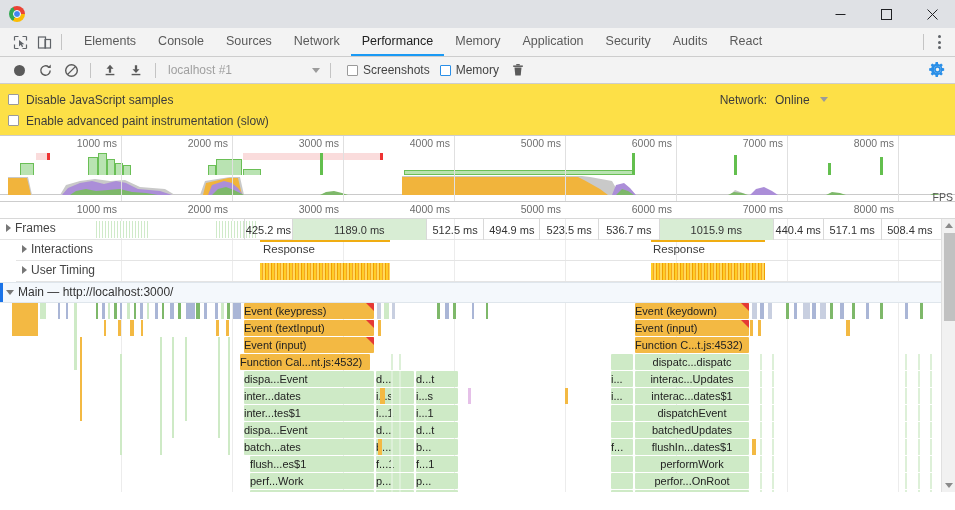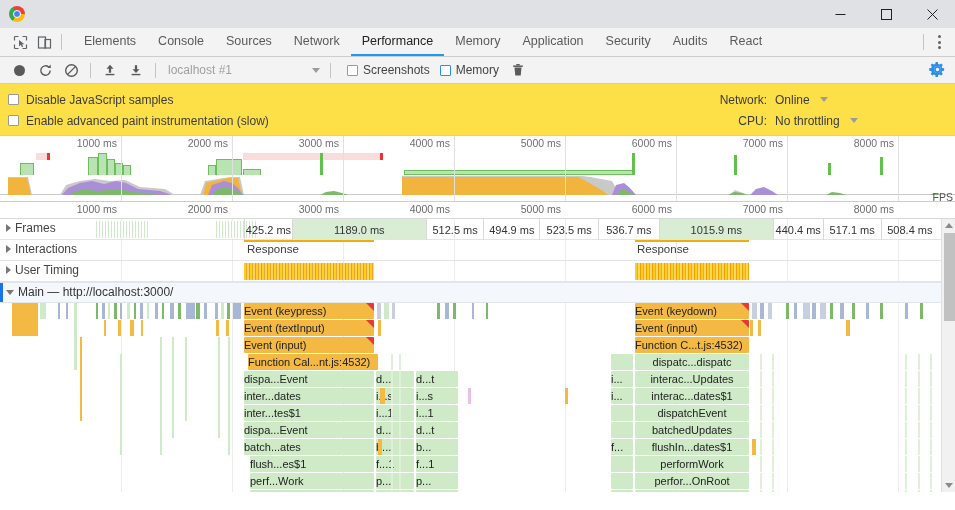--- a/index.html
+++ b/index.html
@@ -97,21 +97,21 @@
 
   
   .det-ruler { position:relative; height:17px; background:#fff;
       border-bottom:1px solid #d8d8d8; }
   .det-tick { position:absolute; top:1px; font-size:10.5px; color:#6b6b6b;
       transform:translateX(-100%); padding-right:4px;}
 
   
   .tracks { position:relative; background:#fff; height:273px; overflow:hidden;}
   .grid-v { position:absolute; top:0; bottom:0; width:1px; background:#ececec; }
-  .track-row { position:relative; height:21px; border-bottom:1px solid #e4e4e4; }
+  .track-row { position:relative; height:21px; border-bottom:1px solid #e4e4e4;margin-left:16px; }
   .track-title { position:absolute; left:6px; top:2px; font-size:12px; color:#444;
       display:flex; align-items:center; gap:4px; z-index:5;}
   .tri { width:0;height:0;border-top:4px solid transparent;border-bottom:4px solid transparent;
       border-left:5px solid #777;}
   .tri.down { border-left:4px solid transparent; border-right:4px solid transparent;
       border-top:5px solid #777; border-bottom:none;}
   .frames-row { height:21px; position:relative; border-bottom:1px solid #e4e4e4; }
   .frame-cell { position:absolute; top:0; height:21px; border-left:1px solid #d9d9d9;
      display:flex; align-items:center; justify-content:center; font-size:11px; color:#333;}
   .frame-cell.sel { background:#d8edd4; }
@@ -278,25 +278,20 @@
     <span>Disable JavaScript samples</span>
   </label>
   <label class="cap-row">
     <span class="cbx"></span>
     <span>Enable advanced paint instrumentation (slow)</span>
   </label>
   <div class="cap-right">
     <div class="cap-r-row">
       <span class="lbl">Network:</span>
       <span class="val">Online</span>
-      <span class="caret"></span>
-    </div>
-    <div class="cap-r-row">
-      <span class="lbl">CPU:</span>
-      <span class="val">No throttling</span>
       <span class="caret"></span>
     </div>
   </div>
 </div>
 
 <div class="overview">
   <div class="ov-ruler" id="ov-ruler">
       <div class="ov-tick" style="left:121px;">1000 ms</div>
       <div class="ov-tick" style="left:232px;">2000 ms</div>
       <div class="ov-tick" style="left:343px;">3000 ms</div>
@@ -518,21 +513,21 @@
         <div class="tick-col" style="left:378px;width:3px;height:16px;background:#f3b943;"></div>
         <div class="tick-col" style="left:750px;width:3px;height:16px;background:#f3b943;"></div>
         <div class="tick-col" style="left:758px;width:3px;height:16px;background:#f3b943;"></div>
         <div class="tick-col" style="left:846px;width:4px;height:16px;background:#f3b943;"></div>
       </div>
       <div class="fl-row">
         <div class="ev orange" style="left:244px;width:130px;">Event (input)<div class="warnflag"></div></div>
         <div class="ev orange" style="left:635px;width:114px;">Function C...t.js:4532)</div>
       </div>
       <div class="fl-row">
-        <div class="ev orange" style="left:248px;width:130px;">Function Cal...nt.js:4532)</div>
+        <div class="ev orange" style="left:240px;width:130px;">Function Cal...nt.js:4532)</div>
         <div class="ev green" style="left:635px;width:114px;text-align:center;padding-left:0;">dispatc...dispatc</div>
         <div class="ev green noLabel" style="left:611px;width:22px;"></div>
         <div class="tick-col" style="left:391px;width:2px;height:16px;background:#ddf0d8;"></div>
         <div class="tick-col" style="left:399px;width:2px;height:16px;background:#ddf0d8;"></div>
         <div class="tick-col" style="left:760px;width:2px;height:16px;background:#ddf0d8;"></div>
         <div class="tick-col" style="left:772px;width:2px;height:16px;background:#ddf0d8;"></div>
         <div class="tick-col" style="left:905px;width:2px;height:16px;background:#ddf0d8;"></div>
         <div class="tick-col" style="left:918px;width:2px;height:16px;background:#ddf0d8;"></div>
         <div class="tick-col" style="left:930px;width:2px;height:16px;background:#ddf0d8;"></div>
       </div>

